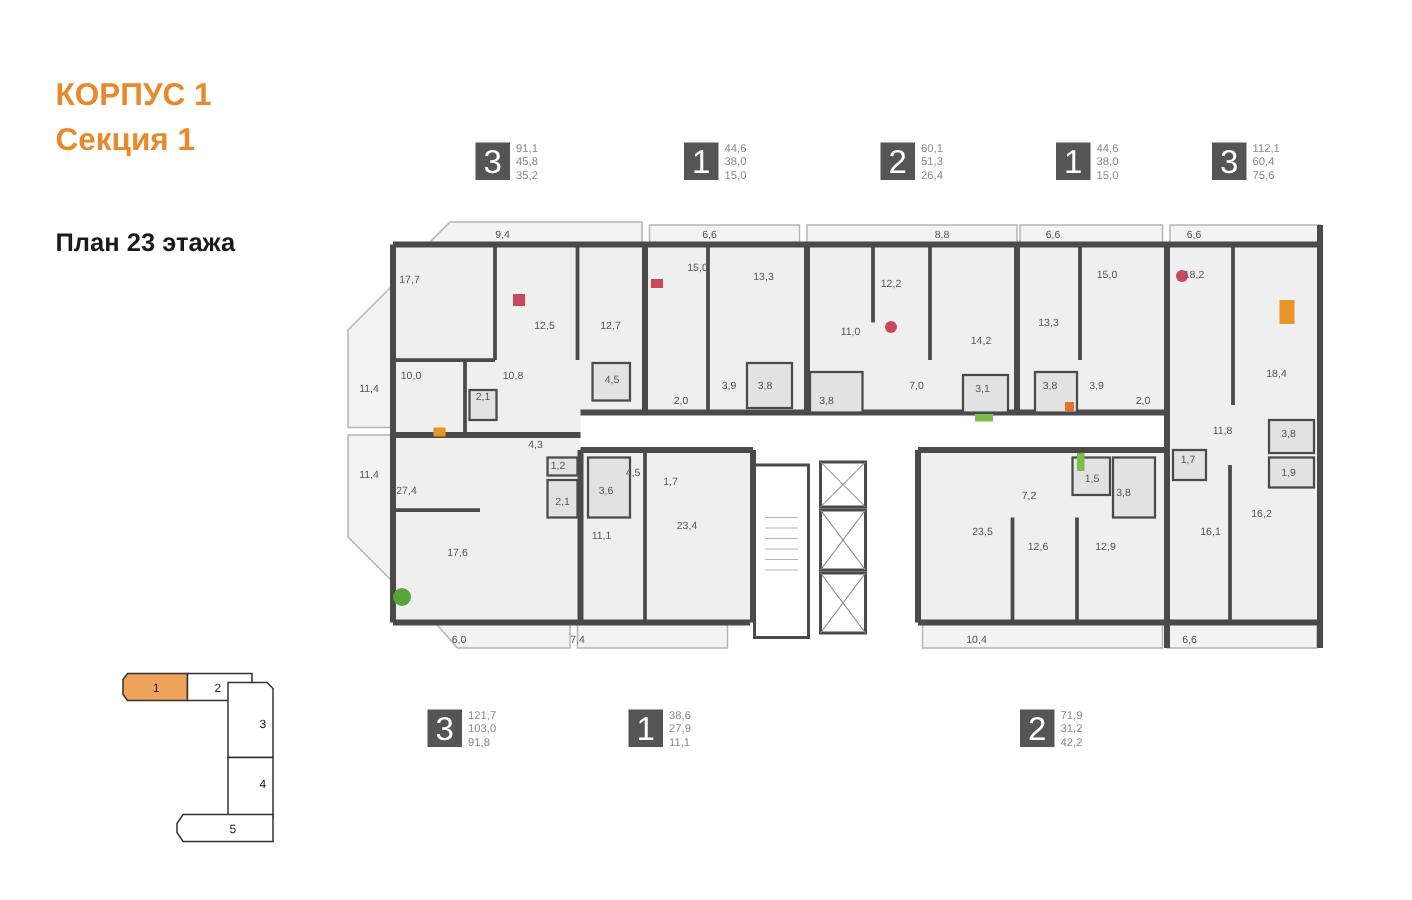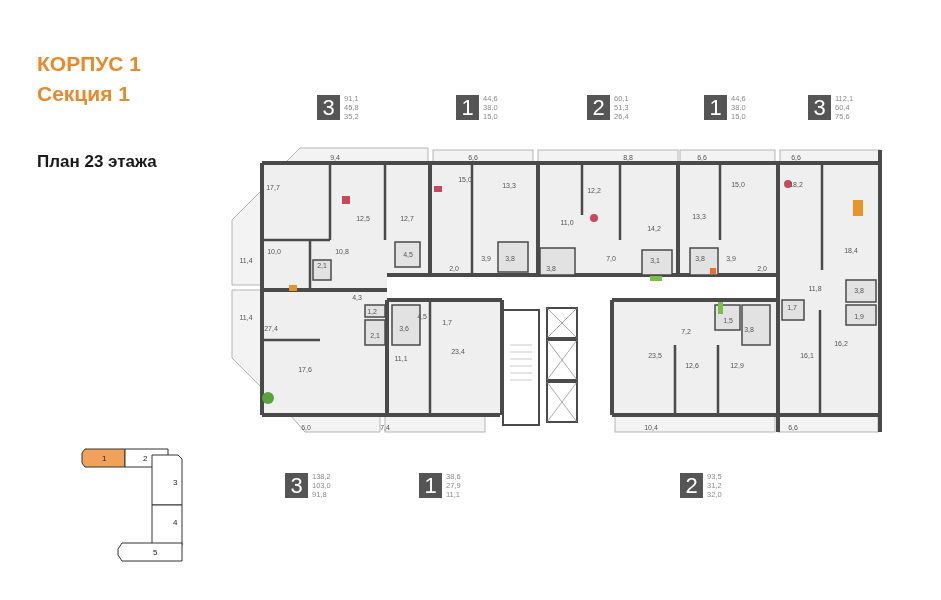--- a/index.html
+++ b/index.html
@@ -245,39 +245,39 @@
   <div class="areas">
     <span>112,1</span>
     <span>60,4</span>
     <span>75,6</span>
   </div>
 </div>
 
 <div class="unit-label" style="left:285px;top:472px;">
   <div class="num">3</div>
   <div class="areas">
-    <span>138,2</span>
+    <span>121,7</span>
     <span>103,0</span>
     <span>91,8</span>
   </div>
 </div>
 <div class="unit-label" style="left:419px;top:472px;">
   <div class="num">1</div>
   <div class="areas">
     <span>38,6</span>
     <span>27,9</span>
     <span>11,1</span>
   </div>
 </div>
 <div class="unit-label" style="left:680px;top:472px;">
   <div class="num">2</div>
   <div class="areas">
-    <span>93,5</span>
+    <span>71,9</span>
     <span>31,2</span>
-    <span>32,0</span>
+    <span>42,2</span>
   </div>
 </div>
 
 <div class="minimap">
   <svg width="120" height="120" viewBox="0 0 120 120" xmlns="http://www.w3.org/2000/svg">
     <path d="M5 4 L45 4 L45 22 L5 22 L2 18 L2 8 Z" fill="#f0a25a" stroke="#333" stroke-width="1"></path>
     <path d="M45 4 L88 4 L88 22 L45 22 Z" fill="#ffffff" stroke="#333" stroke-width="1"></path>
     <path d="M72 10 L98 10 L102 14 L102 60 L72 60 Z" fill="#ffffff" stroke="#333" stroke-width="1"></path>
     <path d="M72 60 L102 60 L102 100 L72 100 Z" fill="#ffffff" stroke="#333" stroke-width="1"></path>
     <path d="M42 98 L102 98 L102 116 L42 116 L38 110 L38 104 Z" fill="#ffffff" stroke="#333" stroke-width="1"></path>

